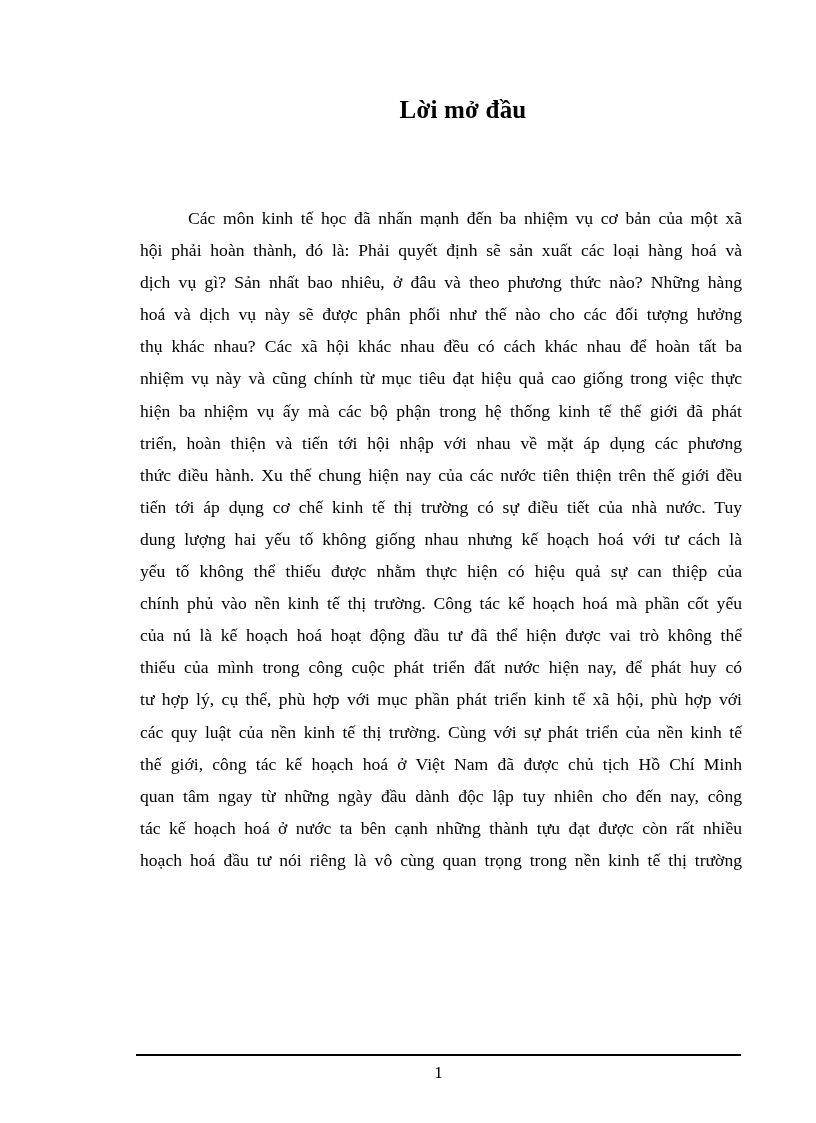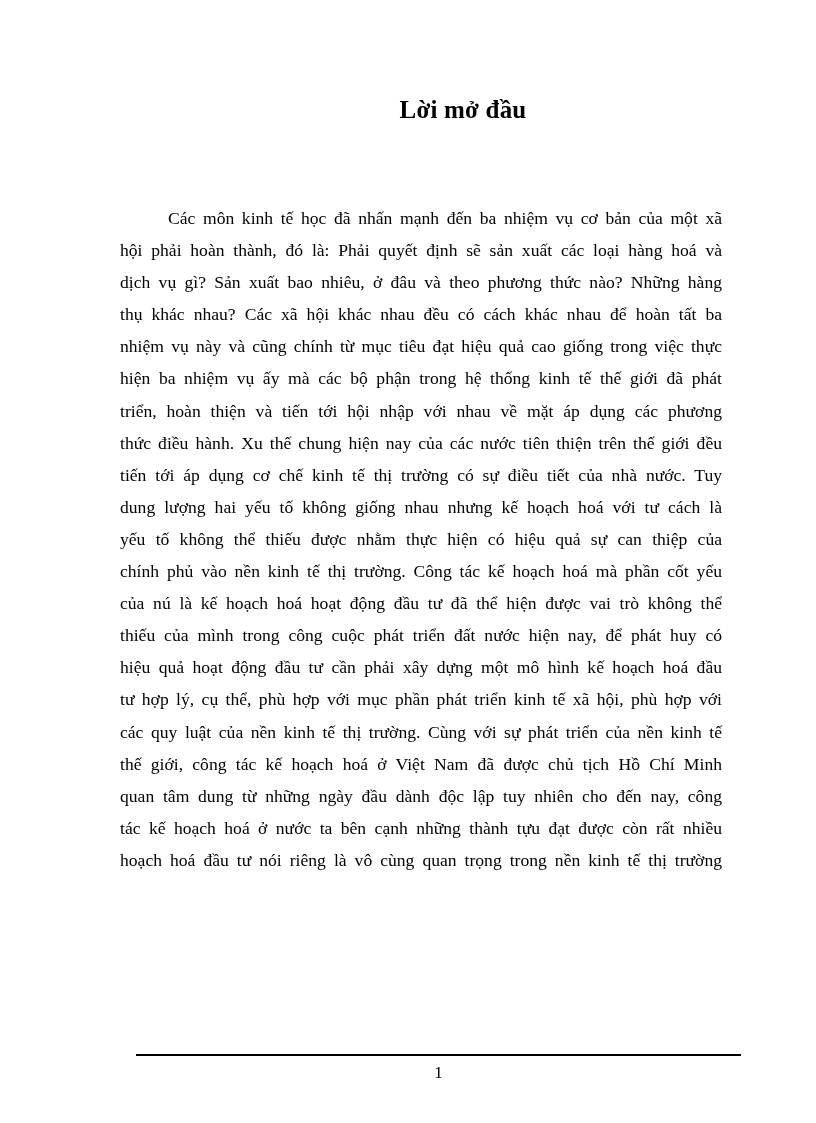--- a/index.html
+++ b/index.html
@@ -1,49 +1,49 @@
 <!DOCTYPE html>
 <html><head>
 <meta charset="utf-8">
 <style>
   html, body { margin: 0; padding: 0; background: #ffffff; }
   body { width: 816px; height: 1123px; position: relative; overflow: hidden; font-family: "Liberation Serif", "DejaVu Serif", serif; color: #000; }
   .title { position: absolute; top: 96px; left: 0; width: 926px; text-align: center; font-size: 25px; font-weight: bold; letter-spacing: 0.2px; }
-  .body-text { position: absolute; top: 204px; left: 120px; width: 602px; font-size: 17.6px; }
+  .body-text { position: absolute; top: 204px; left: 140px; width: 602px; font-size: 17.6px; }
   .line { height: 32.1px; line-height: 28px; text-align: justify; text-align-last: justify; white-space: nowrap; overflow: visible; }
   .line.first { text-indent: 48px; }
   .line.last { text-align-last: left; }
   .rule { position: absolute; top: 1054px; left: 136px; width: 605px; height: 2px; background: #000; }
   .page-num { position: absolute; top: 1063px; left: 136px; width: 605px; text-align: center; font-size: 17px; }
 </style>
 </head>
 <body>
 
 <div>
   <div class="title">Lời mở đầu</div>
 
   <div class="body-text">
     <div class="line first">Các môn kinh tế học đã nhấn mạnh đến ba nhiệm vụ cơ bản của một xã</div>
     <div class="line">hội phải hoàn thành, đó là: Phải quyết định sẽ sản xuất các loại hàng hoá và</div>
-    <div class="line">dịch vụ gì? Sản xuất bao nhiêu, ở đâu và theo phương thức nào? Những hàng</div>
+    <div class="line">dịch vụ gì? Sản nhất bao nhiêu, ở đâu và theo phương thức nào? Những hàng</div>
+    <div class="line">hoá và dịch vụ này sẽ được phân phối như thế nào cho các đối tượng hưởng</div>
     <div class="line">thụ khác nhau? Các xã hội khác nhau đều có cách khác nhau để hoàn tất ba</div>
     <div class="line">nhiệm vụ này và cũng chính từ mục tiêu đạt hiệu quả cao giống trong việc thực</div>
     <div class="line">hiện ba nhiệm vụ ấy mà các bộ phận trong hệ thống kinh tế thế giới đã phát</div>
     <div class="line">triển, hoàn thiện và tiến tới hội nhập với nhau về mặt áp dụng các phương</div>
     <div class="line">thức điều hành. Xu thế chung hiện nay của các nước tiên thiện trên thế giới đều</div>
     <div class="line">tiến tới áp dụng cơ chế kinh tế thị trường có sự điều tiết của nhà nước. Tuy</div>
     <div class="line">dung lượng hai yếu tố không giống nhau nhưng kế hoạch hoá với tư cách là</div>
     <div class="line">yếu tố không thể thiếu được nhằm thực hiện có hiệu quả sự can thiệp của</div>
     <div class="line">chính phủ vào nền kinh tế thị trường. Công tác kế hoạch hoá mà phần cốt yếu</div>
     <div class="line">của nú là kế hoạch hoá hoạt động đầu tư đã thể hiện được vai trò không thể</div>
     <div class="line">thiếu của mình trong công cuộc phát triển đất nước hiện nay, để phát huy có</div>
-    <div class="line">hiệu quả hoạt động đầu tư cần phải xây dựng một mô hình kế hoạch hoá đầu</div>
     <div class="line">tư hợp lý, cụ thể, phù hợp với mục phần phát triển kinh tế xã hội, phù hợp với</div>
     <div class="line">các quy luật của nền kinh tế thị trường. Cùng với sự phát triển của nền kinh tế</div>
     <div class="line">thế giới, công tác kế hoạch hoá ở Việt Nam đã được chủ tịch Hồ Chí Minh</div>
-    <div class="line">quan tâm dung từ những ngày đầu dành độc lập tuy nhiên cho đến nay, công</div>
+    <div class="line">quan tâm ngay từ những ngày đầu dành độc lập tuy nhiên cho đến nay, công</div>
     <div class="line">tác kế hoạch hoá ở nước ta bên cạnh những thành tựu đạt được còn rất nhiều</div>
     <div class="line">hoạch hoá đầu tư nói riêng là vô cùng quan trọng trong nền kinh tế thị trường</div>
   </div>
 
   <div class="rule"></div>
   <div class="page-num">1</div>
 </div>
 
 </body></html>

